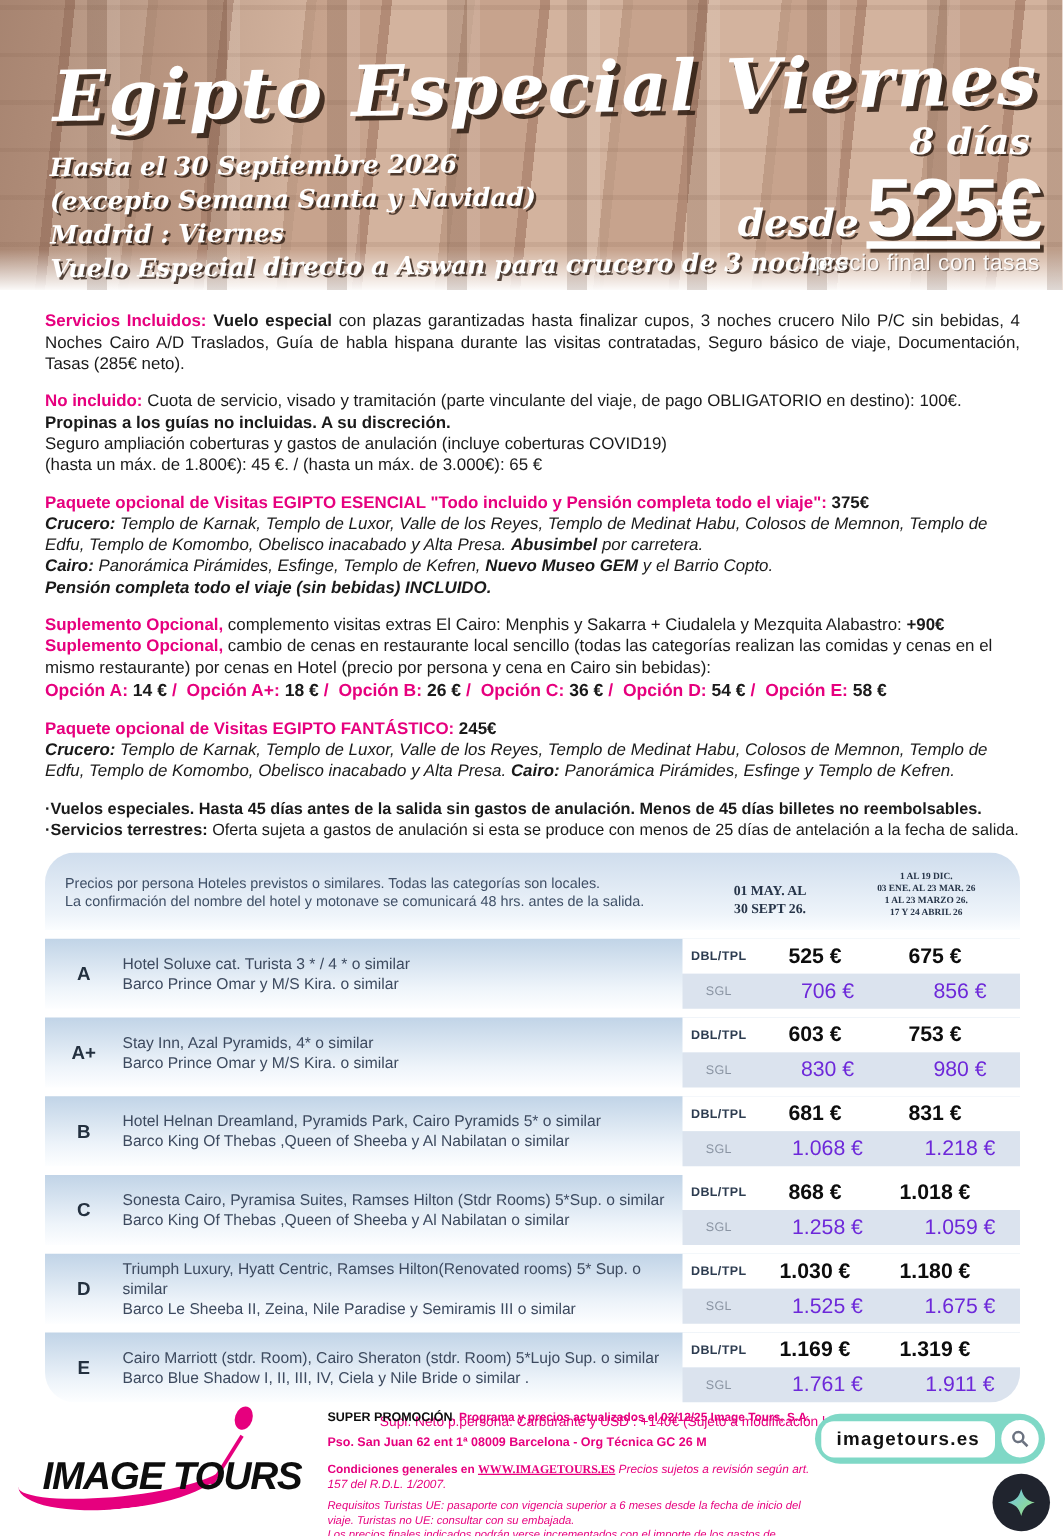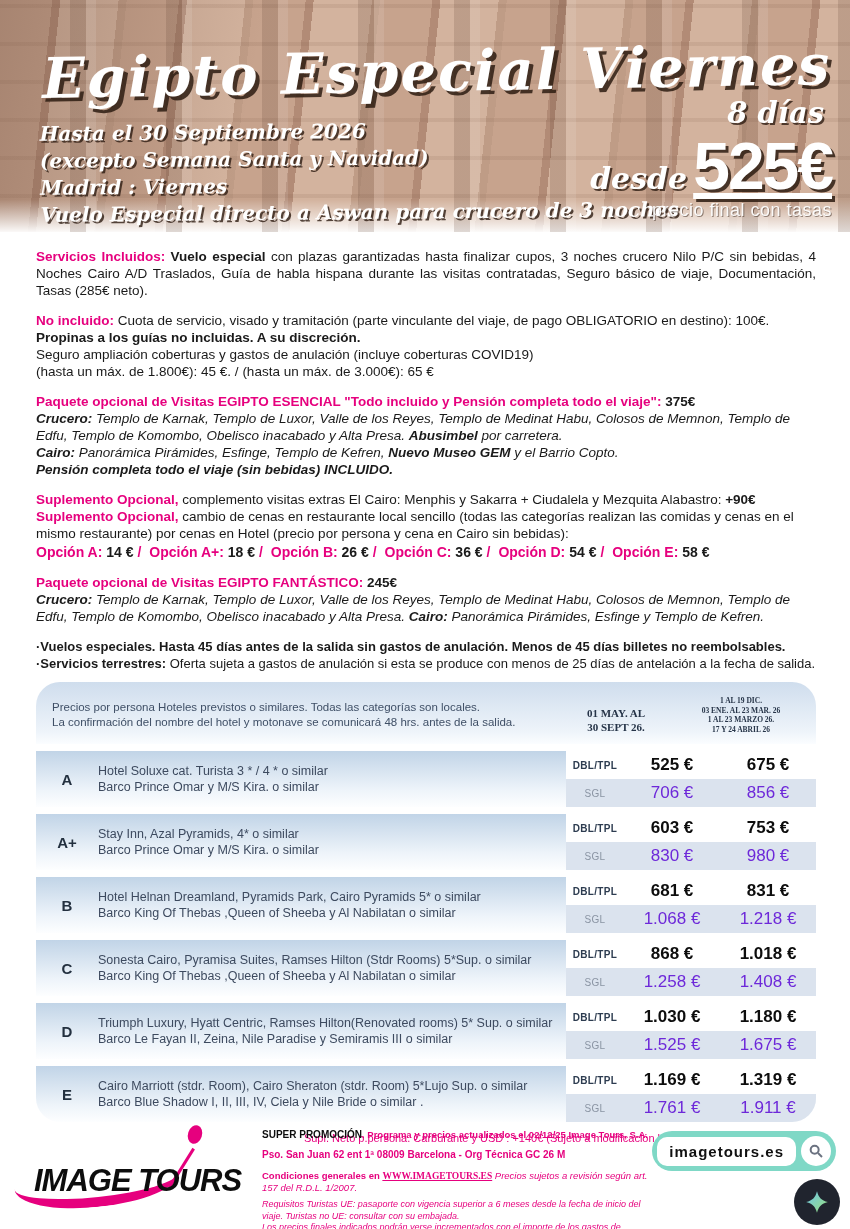--- a/index.html
+++ b/index.html
@@ -61,21 +61,21 @@
   .pt-date2 { width:130px; text-align:center; font-size:7.5px; font-weight:bold; color:#263448; line-height:9.5px; }
   .t-row { display:flex; align-items:stretch; background:linear-gradient(180deg,#c1d4e7 0%, #eef4fa 70%, #fdfeff 100%);
     margin-top:7px; min-height:56px; }
   .t-cat { flex:0 0 62px; display:flex; align-items:center; justify-content:center;
     font-weight:bold; font-size:15px; color:#23303f; }
   .t-desc { flex:1; display:flex; flex-direction:column; justify-content:center;
     font-size:12.5px; line-height:16px; color:#3d4a5f; padding-right:8px; }
   .t-prices { flex:0 0 250px; display:flex; flex-direction:column; }
   .t-half { flex:1; display:flex; align-items:center; }
   .t-half.dbl { background:#fff; font-weight:bold; }
-  .t-half.sgl { background:#dbe3ee; }
+  .t-half.sgl { background:#dbe3ee;gap:10px; }
   .t-plabel { width:58px; text-align:center; font-size:10px; letter-spacing:.3px; }
   .t-half.dbl .t-plabel { color:#2d3c50; font-weight:bold; }
   .t-half.sgl .t-plabel { color:#8a94a3; font-weight:normal; }
   .t-p1, .t-p2 { width:96px; text-align:center; font-size:17px; }
   .t-half.dbl .t-p1, .t-half.dbl .t-p2 { color:#0d0d0d; font-weight:bold; }
   .t-half.sgl .t-p1, .t-half.sgl .t-p2 { color:#6d28d9; font-weight:normal; }
 
   .supl-note { margin:10px 34px 0 0; text-align:right; font-size:11px; color:#e6007e; }
 
   
@@ -301,30 +301,30 @@
     </div>
     <div class="t-prices">
       <div class="t-half dbl">
         <div class="t-plabel">DBL/TPL</div>
         <div class="t-p1">868 €</div>
         <div class="t-p2">1.018 €</div>
       </div>
       <div class="t-half sgl">
         <div class="t-plabel">SGL</div>
         <div class="t-p1">1.258 €</div>
-        <div class="t-p2">1.408 €</div>
+        <div class="t-p2">1.059 €</div>
       </div>
     </div>
   </div>
 
   <div class="t-row">
     <div class="t-cat">D</div>
     <div class="t-desc">
       <div>Triumph Luxury, Hyatt Centric, Ramses Hilton(Renovated rooms) 5* Sup. o similar</div>
-      <div>Barco Le Fayan II, Zeina, Nile Paradise y Semiramis III o similar</div>
+      <div>Barco Le Sheeba II, Zeina, Nile Paradise y Semiramis III o similar</div>
     </div>
     <div class="t-prices">
       <div class="t-half dbl">
         <div class="t-plabel">DBL/TPL</div>
         <div class="t-p1">1.030 €</div>
         <div class="t-p2">1.180 €</div>
       </div>
       <div class="t-half sgl">
         <div class="t-plabel">SGL</div>
         <div class="t-p1">1.525 €</div>

